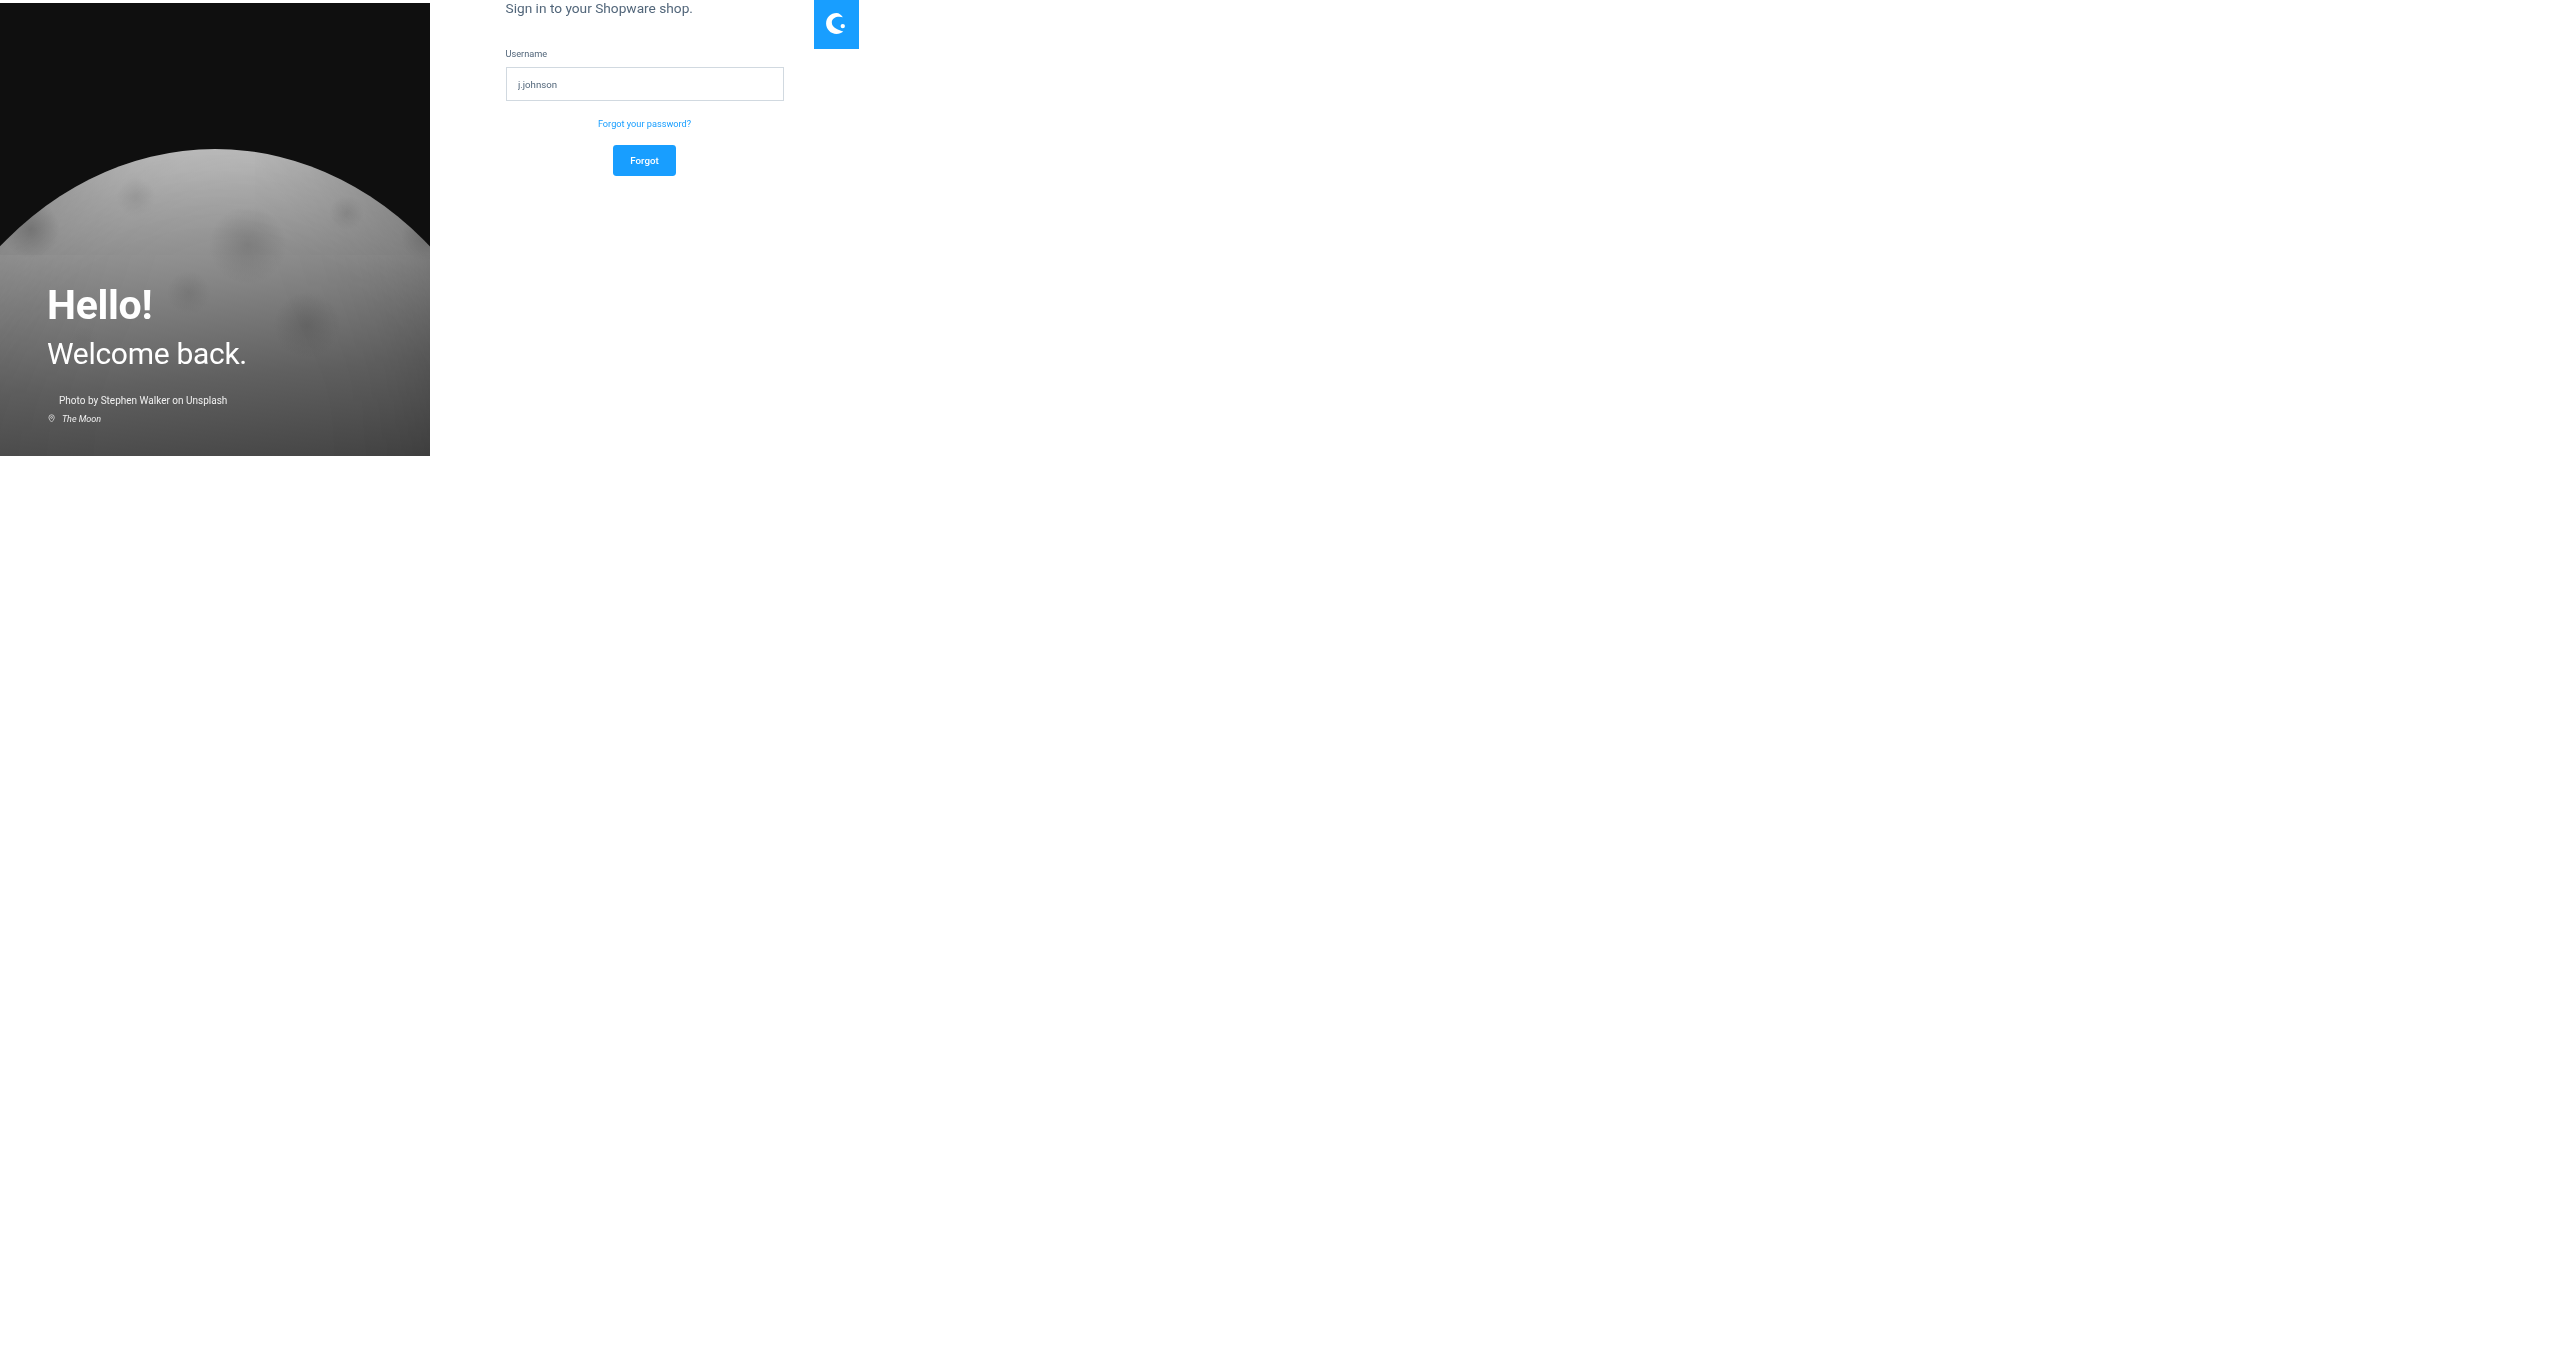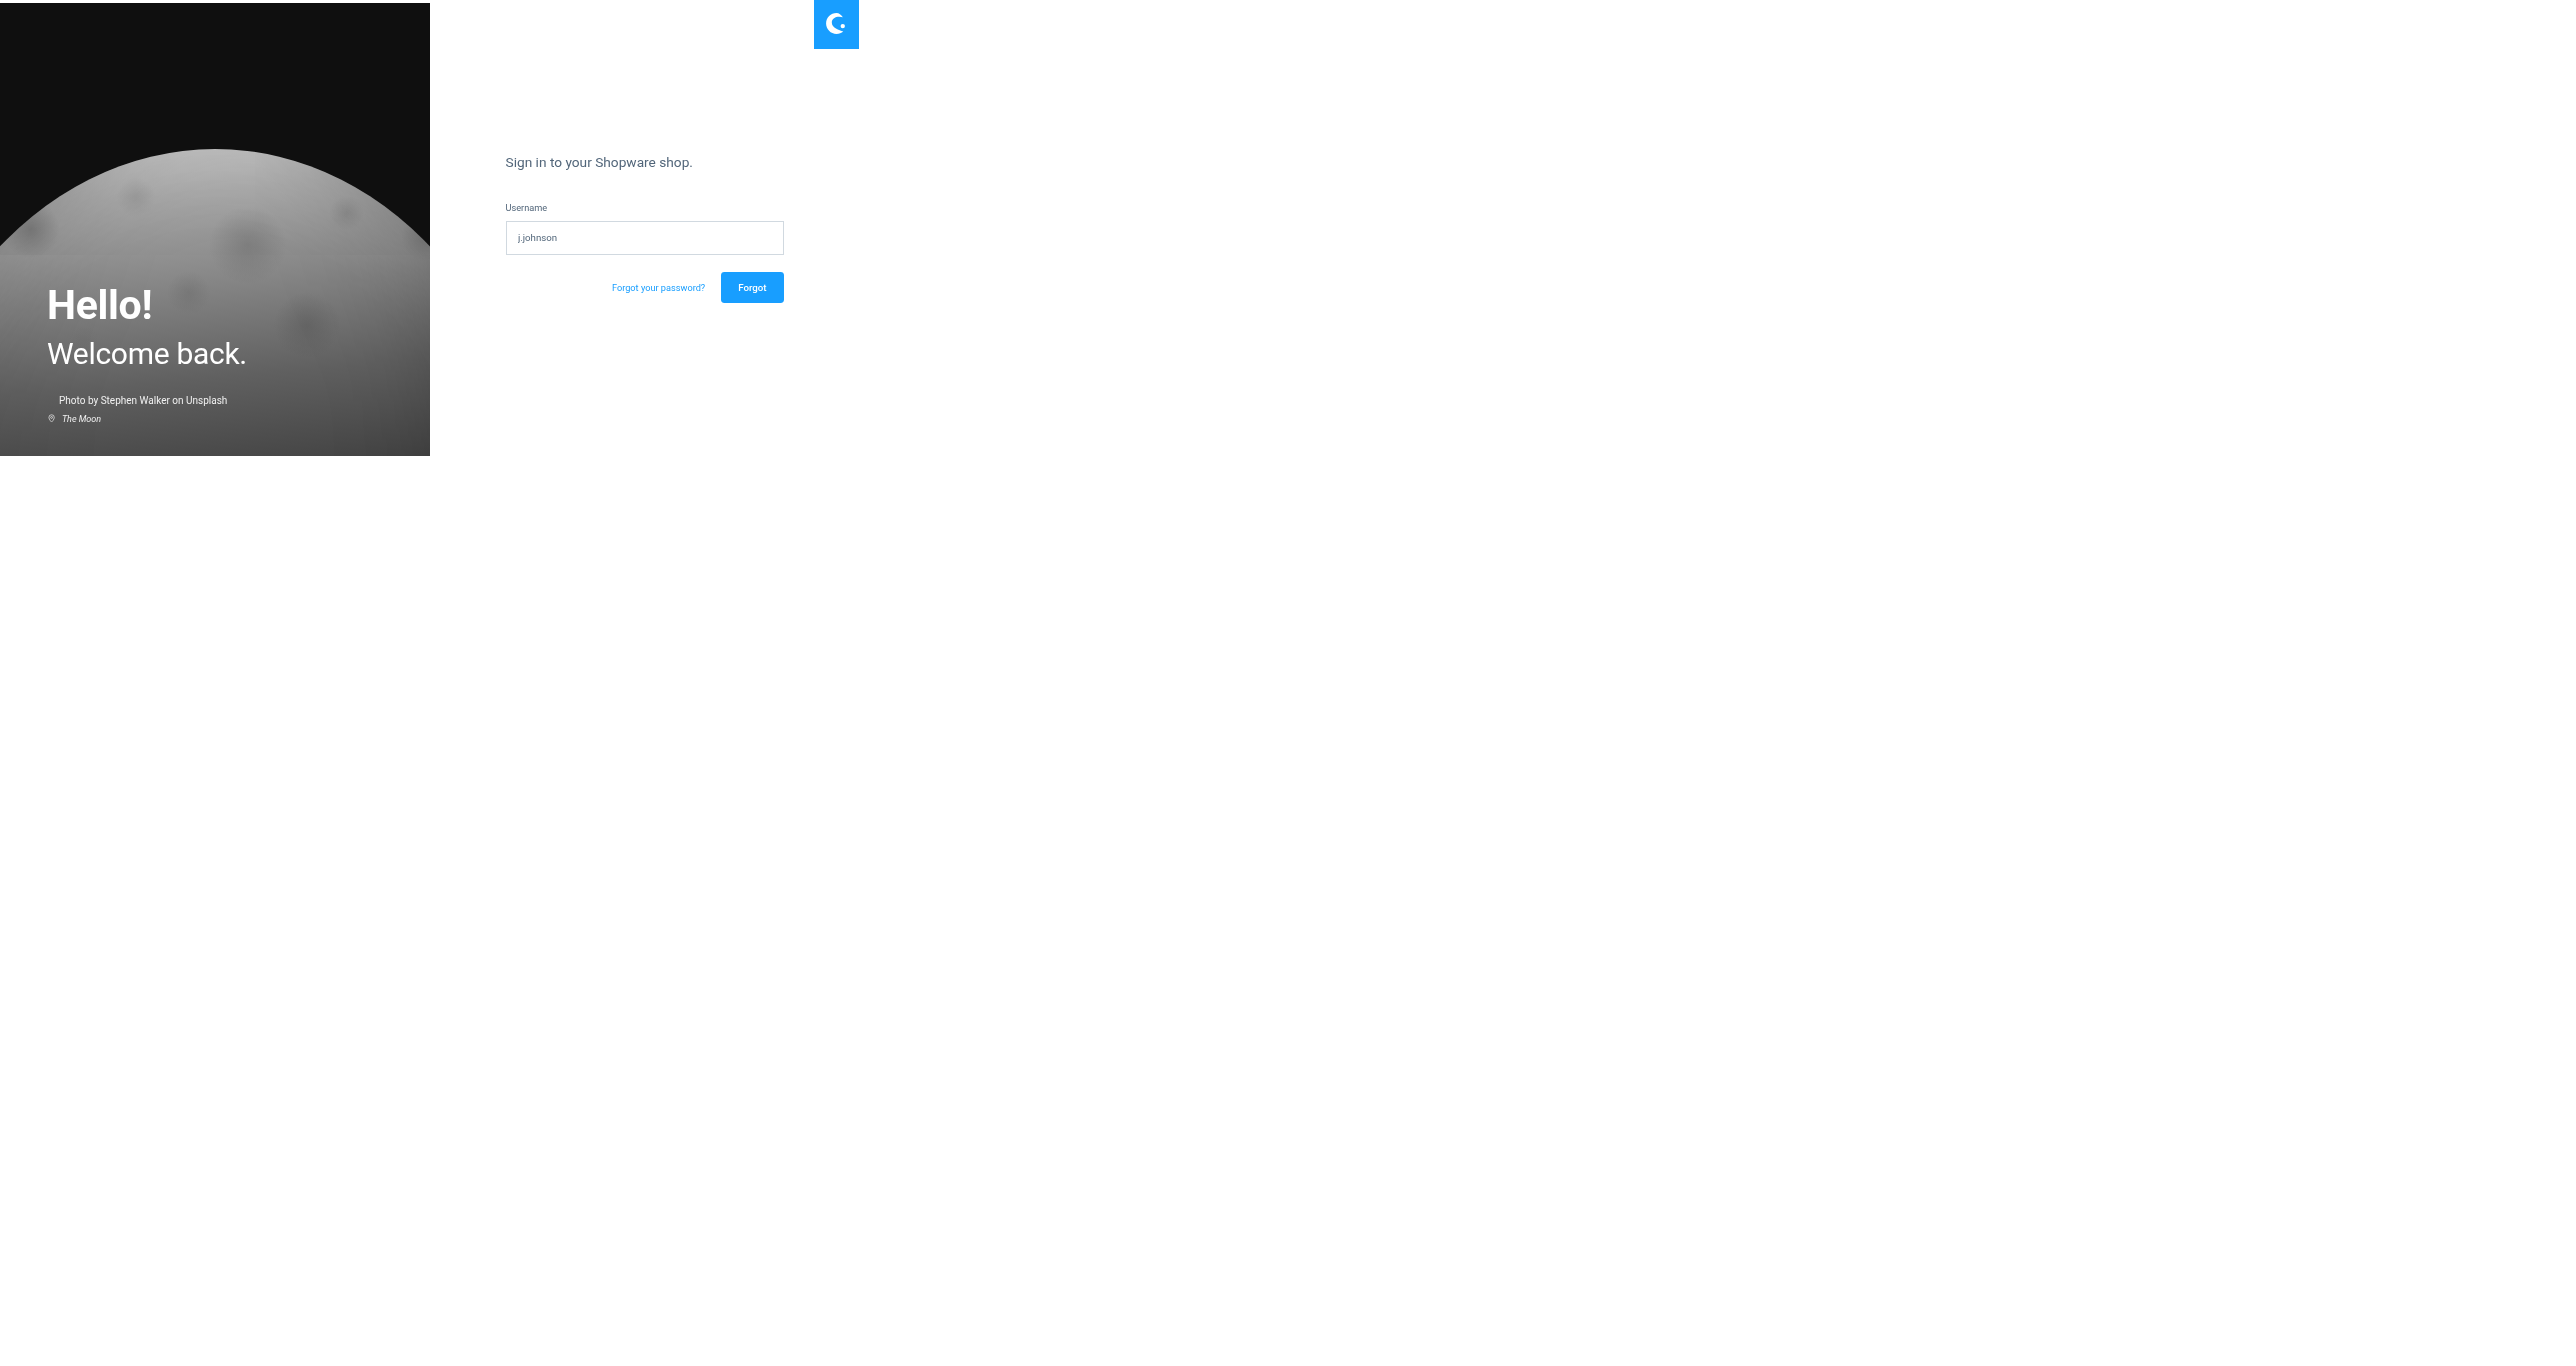--- a/index.html
+++ b/index.html
@@ -83,21 +83,20 @@
       height: 9.2px;
       stroke: #f0f0f0;
       fill: none;
       stroke-width: 1.8;
     }
     .form-side {
       flex: 1;
       position: relative;
       background: #fff;
       display: flex;
-      align-items: center;
       justify-content: center;
     }
     .brand-badge {
       position: absolute;
       top: 0;
       right: 0;
       width: 45px;
       height: 49px;
       background: #189eff;
       display: flex;
@@ -168,20 +167,21 @@
       stroke: #52667a;
       fill: none;
       stroke-width: 1.8;
     }
     .form-actions {
       display: flex;
       align-items: center;
       justify-content: flex-end;
       gap: 16px;
       margin-top: 17px;
+      flex-direction: column;
     }
     .forgot-link {
       font-size: 9.2px;
       color: #189eff;
       text-decoration: none;
       cursor: pointer;
     }
     .login-btn {
       background: #189eff;
       color: #fff;

